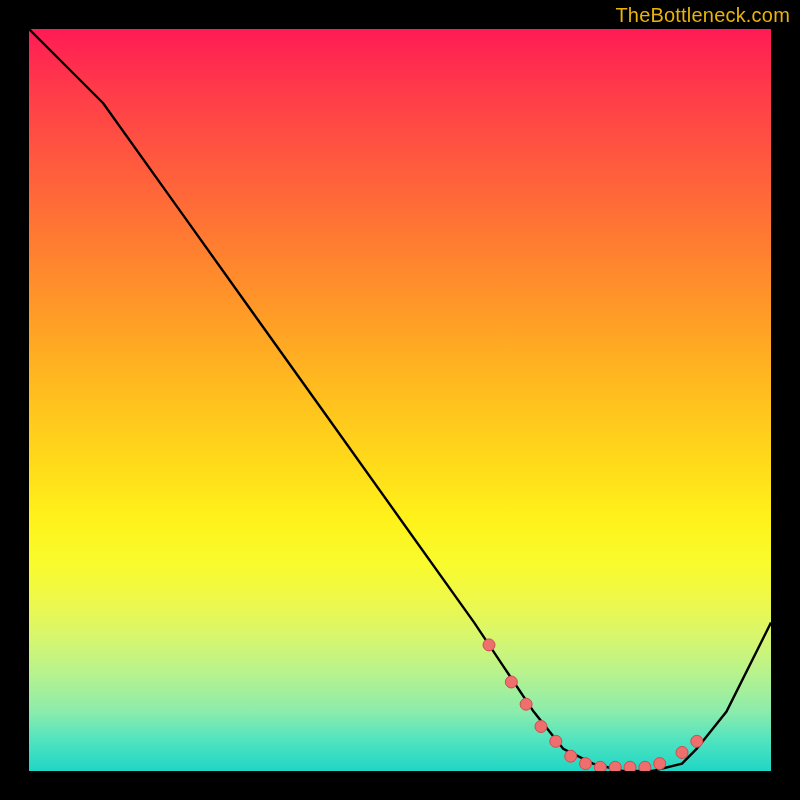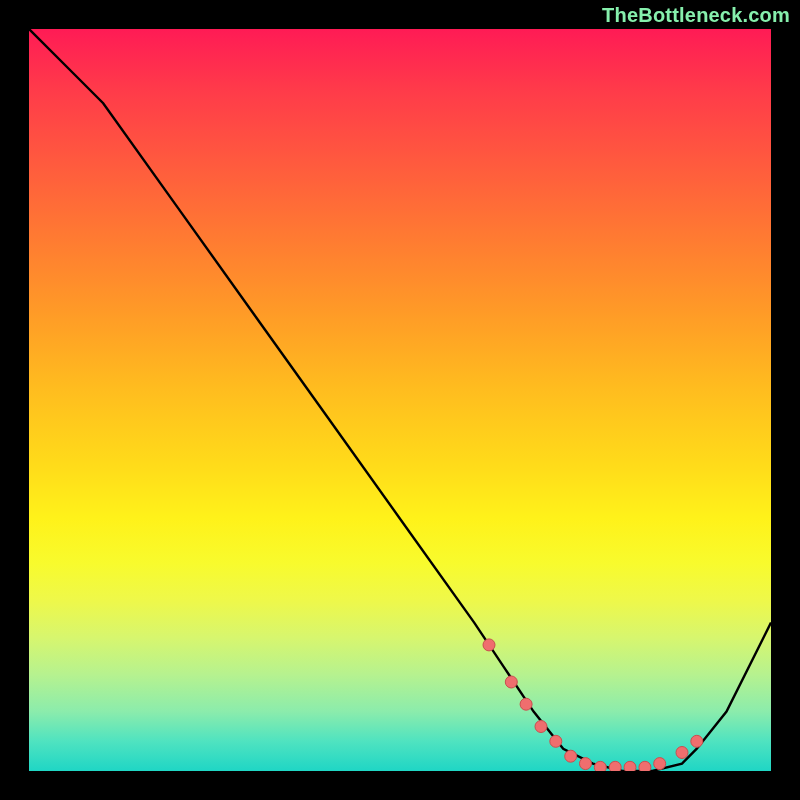--- a/index.html
+++ b/index.html
@@ -39,23 +39,23 @@
       #b6f28f 87%,
       #8becac 92%,
       #4fe3c0 96%,
       #1fd6c5 100%
     );
   }
   .attribution {
     position: absolute;
     top: 4px;
     right: 10px;
-    color: #86efac;
+    color: #eab308;
     font-size: 20px;
-    font-weight: 700;
+    font-weight: 400;
     letter-spacing: 0.2px;
     user-select: none;
   }
   svg.curve {
     position: absolute;
     left: 0;
     top: 0;
     width: 742px;
     height: 742px;
   }

